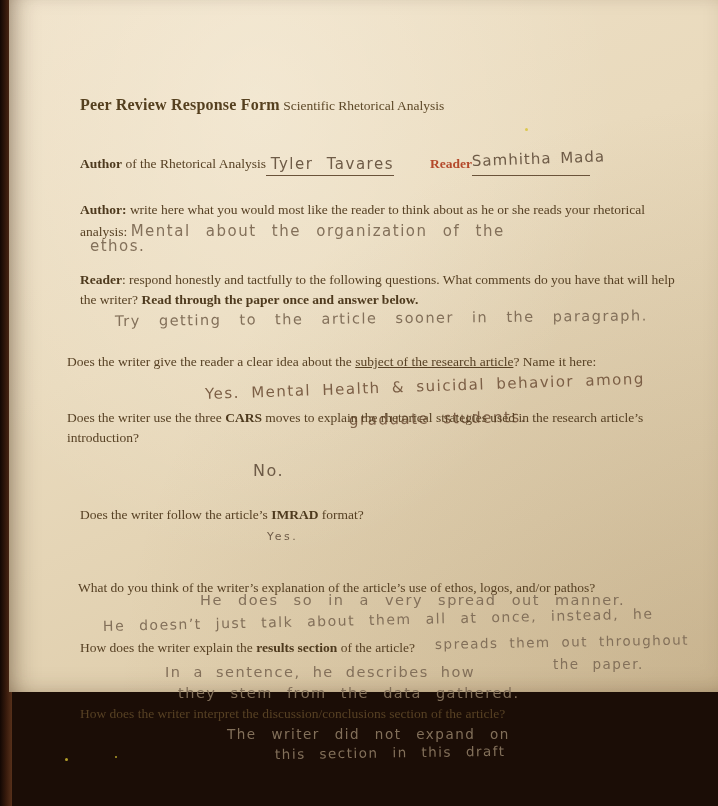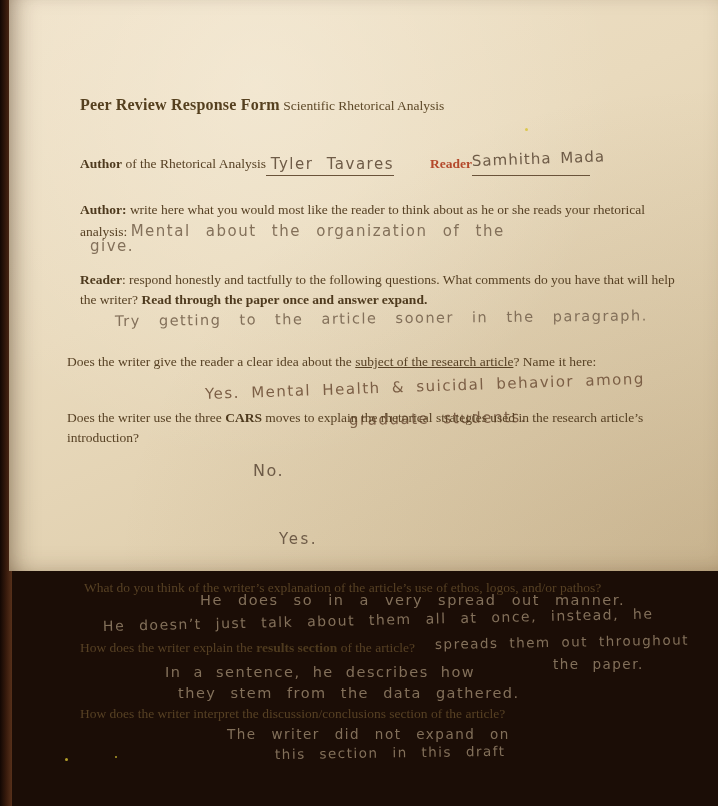--- a/index.html
+++ b/index.html
@@ -6,21 +6,21 @@
   body{
     width:718px;height:806px;position:relative;overflow:hidden;
     background:#1b0d06;
     font-family:"Liberation Serif","DejaVu Serif",serif;
   }
   .table-edge{
     position:absolute;left:0;top:0;width:12px;height:806px;
     background:linear-gradient(90deg,#120703 0%,#3a1c0d 55%,#57301a 100%);
   }
   .paper{
-    position:absolute;left:9px;top:0;width:709px;height:571px;
+    position:absolute;left:9px;top:0;width:709px;height:692px;
     background:
       radial-gradient(ellipse at 35% 15%, rgba(255,250,238,0.35), rgba(255,250,238,0) 55%),
       radial-gradient(ellipse at 100% 100%, rgba(120,90,50,0.18), rgba(120,90,50,0) 60%),
       linear-gradient(155deg,#efe1c8 0%,#e9dabd 40%,#e0cfae 75%,#d9c6a2 100%);
     box-shadow:inset 18px 0 28px -18px rgba(50,25,8,0.55), inset 0 -10px 30px -18px rgba(80,50,20,0.35);
   }
   .abs{position:absolute;}
   .print{color:#574124;font-size:13.5px;line-height:1.5;}
   .b{font-weight:bold;color:#4e3a1e;}
   .title-main{font-size:16px;font-weight:bold;color:#55401f;letter-spacing:0.2px;}
@@ -52,41 +52,44 @@
     <span class="title-main">Peer Review Response Form</span><span class="title-sub"> Scientific Rhetorical Analysis</span>
   </div>
 
   <div class="abs print" style="left:71px;top:152px;white-space:nowrap;">
     <span class="b">Author</span><span> of the Rhetorical Analysis</span><span class="blank" style="width:128px;"><span class="hw hw-dark" style="font-size:15px;display:inline-block;transform:translateY(1px);">Tyler  Tavares</span></span><span style="display:inline-block;width:36px;"></span><span class="reader-red">Reader</span><span class="blank" style="width:118px;"><span class="hw hw-dark" style="font-size:15px;letter-spacing:1px;word-spacing:3px;display:inline-block;transform:rotate(-2deg) translateY(-2px);">Samhitha Mada</span></span>
   </div>
 
   <div class="abs print" style="left:71px;top:200px;width:606px;">
     <span class="b">Author:</span><span> write here what you would most like the reader to think about as he or she reads your rhetorical analysis: </span><span class="hw" style="font-size:15px;word-spacing:9px;">Mental  about  the  organization  of  the</span>
   </div>
-  <div class="abs hw" style="left:81px;top:237px;font-size:15px;">give.</div>
+  <div class="abs hw" style="left:81px;top:237px;font-size:15px;">ethos.</div>
 
   <div class="abs print" style="left:71px;top:270px;width:608px;">
-    <span class="b">Reader</span><span>:  respond honestly and tactfully to the following questions.  What comments do you have that will help the writer?  </span><span class="b">Read through the paper once and answer expand.</span>
+    <span class="b">Reader</span><span>:  respond honestly and tactfully to the following questions.  What comments do you have that will help the writer?  </span><span class="b">Read through the paper once and answer below.</span>
   </div>
   <div class="abs hw" style="left:106px;top:313px;word-spacing:12px;transform:rotate(-0.6deg);">Try  getting  to  the  article  sooner  in  the  paragraph.</div>
 
   <div class="abs print" style="left:58px;top:352px;width:630px;">
     <span>Does the writer give the reader a clear idea about the </span><span class="u">subject of the research article</span><span>? Name it here:</span>
   </div>
   <div class="abs hw hw-brown" style="left:196px;top:385px;font-size:15px;transform:rotate(-2deg);word-spacing:5px;">Yes. Mental Health &amp; suicidal behavior among</div>
   <div class="abs hw hw-brown" style="left:340px;top:411px;font-size:15px;word-spacing:8px;transform:rotate(-1deg);">graduate students.</div>
 
   <div class="abs print" style="left:58px;top:408px;width:600px;">
     <span>Does the writer use the three </span><span class="b">CARS</span><span> moves to explain the rhetorical strategies used in the research article’s introduction?</span>
   </div>
   <div class="abs hw hw-dark" style="left:244px;top:461px;font-size:16px;">No.</div>
 
-  <div class="abs hw hw-dark" style="left:270px;top:530px;font-size:15px;letter-spacing:2.5px;">Yes.</div>
+  <div class="abs print" style="left:71px;top:505px;white-space:nowrap;">
+    <span>Does the writer follow the article’s </span><span class="b">IMRAD</span><span> format?</span>
+  </div>
+  <div class="abs hw hw-dark" style="left:258px;top:530px;font-size:11px;letter-spacing:2.5px;">Yes.</div>
 
-  <div class="abs print" style="left:69px;top:578px;white-space:nowrap;margin-left:6px;">What do you think of the writer’s explanation of the article’s use of ethos, logos, and/or pathos?</div>
+  <div class="abs print" style="left:69px;top:578px;white-space:nowrap;">What do you think of the writer’s explanation of the article’s use of ethos, logos, and/or pathos?</div>
   <div class="abs hw" style="left:191px;top:592px;word-spacing:9px;">He does so in a very spread out manner.</div>
   <div class="abs hw" style="left:94px;top:618px;word-spacing:8px;transform:rotate(-1.3deg);font-size:14px;">He doesn’t just talk about them all at once, instead, he</div>
   <div class="abs hw" style="left:426px;top:636px;font-size:13.5px;word-spacing:5px;transform:rotate(-1deg);">spreads them out throughout</div>
   <div class="abs hw" style="left:544px;top:656px;font-size:13.5px;">the paper.</div>
 
   <div class="abs hw" style="left:156px;top:664px;word-spacing:6px;">In a sentence, he describes how</div>
   <div class="abs print" style="left:71px;top:638px;white-space:nowrap;">
     <span>How does the writer explain the </span><span class="b">results section</span><span> of the article?</span>
   </div>
   <div class="abs hw" style="left:169px;top:685px;word-spacing:8px;">they stem from the data gathered.</div>

